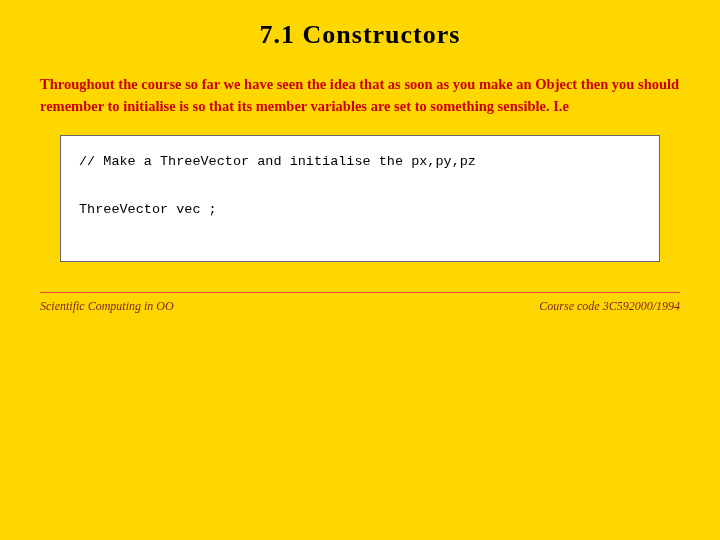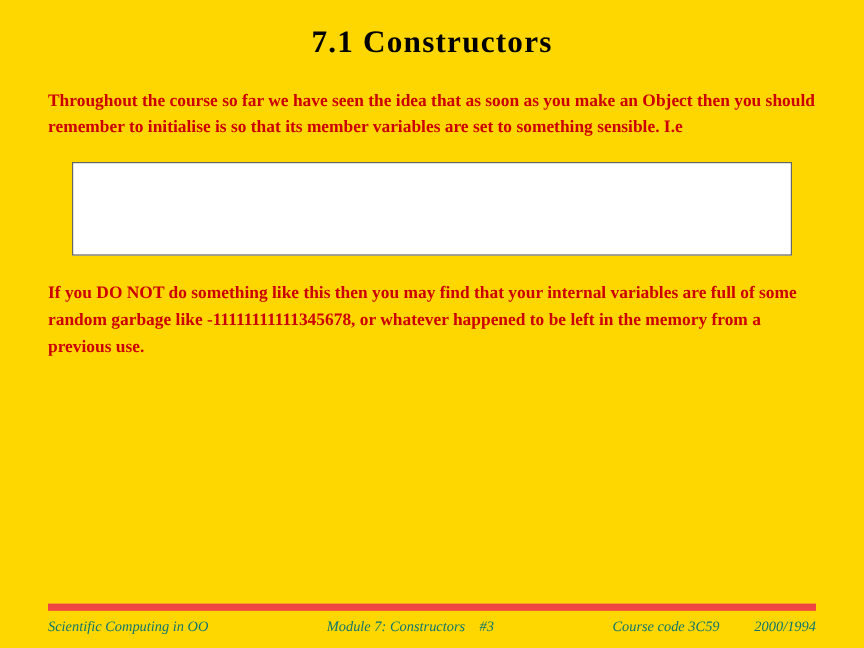--- a/index.html
+++ b/index.html
@@ -59,66 +59,63 @@
     .warning-text {
       color: #CC0000;
       font-size: 14.5px;
       font-weight: bold;
       line-height: 1.55;
       margin-bottom: auto;
       font-family: 'Times New Roman', Times, serif;
     }
 
     .footer {
-      border-top: 6px solid #ef4444;
+      border-top: 1px solid #ef4444;
       padding-top: 6px;
       display: flex;
       justify-content: space-between;
       font-size: 12px;
-      color: #0f766e;
+      color: #7f1d1d;
       font-family: 'Times New Roman', Times, serif;
       font-style: italic;
       margin-top: 10px;
     }
 
     .footer-left {
       font-style: italic;
     }
 
     .footer-center {
       display: flex;
       gap: 12px;
     }
 
     .footer-right {
       display: flex;
-      gap: 29px;
+      gap: 0;
     }
   </style>
 </head>
 <body>
 
 <div class="slide">
 
   <div class="title">7.1  Constructors</div>
 
   <div class="intro-text">Throughout the course so far we have seen the idea that as soon as you make an Object  then you should remember to initialise is so that its member variables are set to something sensible.  I.e</div>
 
   <div class="code-box">
+    <span class="code-line">// Make a ThreeVector and initialise the px,py,pz</span>
     <span class="code-line">&nbsp;</span>
+    <span class="code-line">ThreeVector vec ;</span>
     <span class="code-line">&nbsp;</span>
   </div>
 
-  <div class="warning-text">If you DO NOT do something like this then you may find that your internal variables are full of some random garbage like -11111111111345678, or whatever happened to be left in the memory from a previous use.</div>
 
   <div class="footer">
     <div class="footer-left">Scientific Computing in OO</div>
-    <div class="footer-center">
-      <span>Module 7: Constructors</span>
-      <span>#3</span>
-    </div>
     <div class="footer-right">
       <span>Course code 3C59</span>
       <span>2000/1994</span>
     </div>
   </div>
 
 </div>
 
 </body></html>

